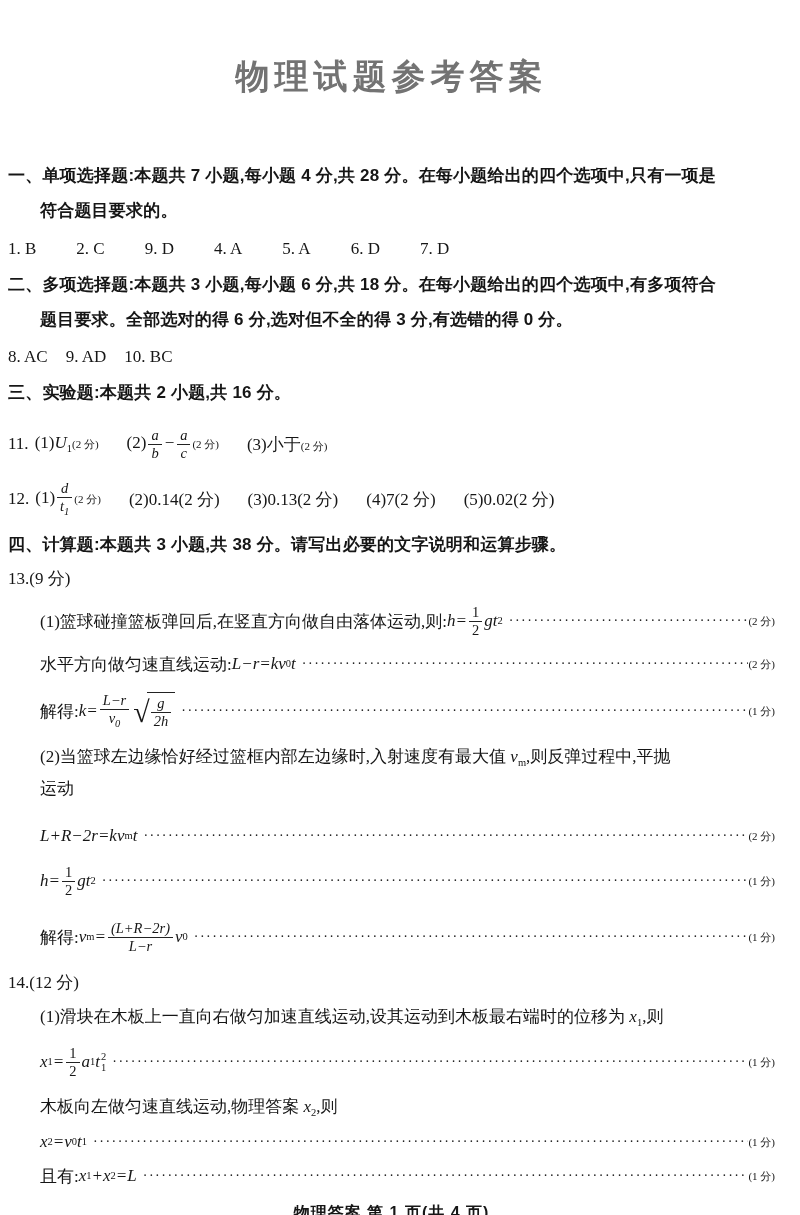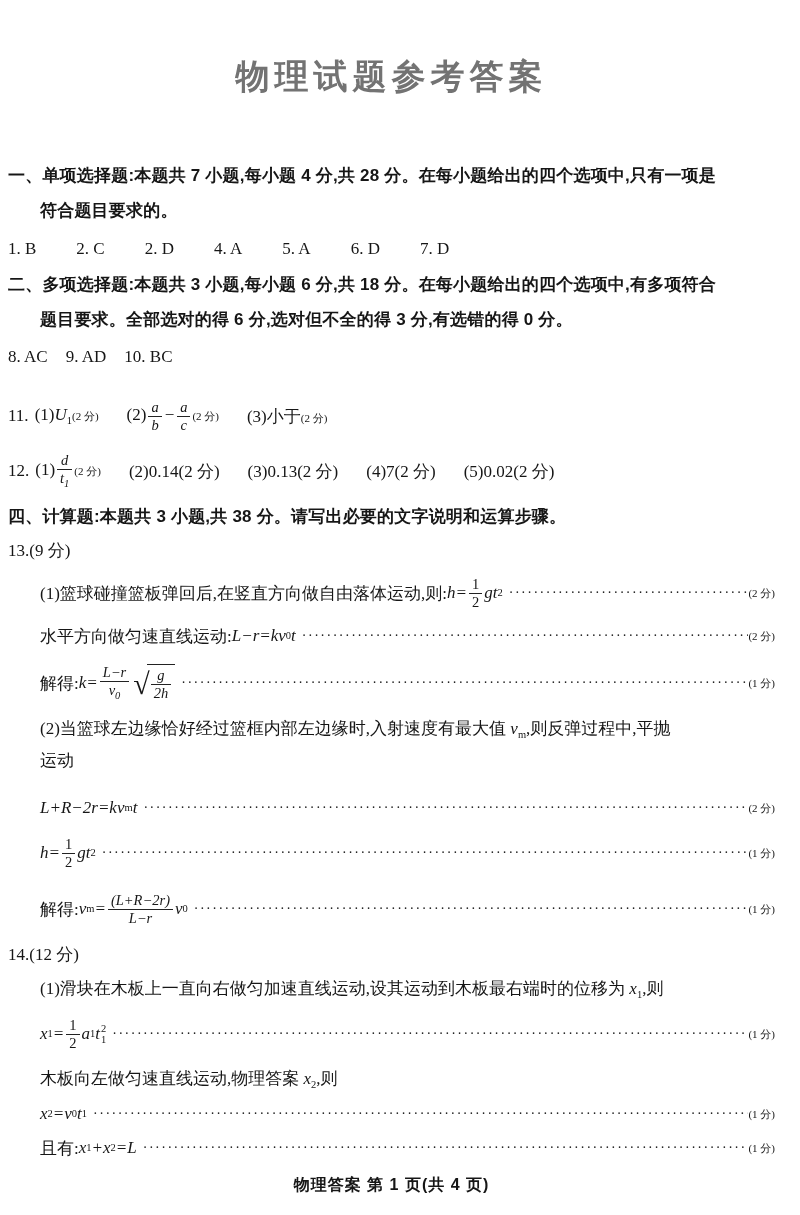--- a/index.html
+++ b/index.html
@@ -47,31 +47,32 @@
 </head>
 <body>
 
 <div class="page">
 
   <h1 class="title">物理试题参考答案</h1>
 
   <div class="row hd" style="margin-top:64px">一、单项选择题:本题共 7 小题,每小题 4 分,共 28 分。在每小题给出的四个选项中,只有一项是</div>
   <div class="row hd ind" style="margin-top:11px">符合题目要求的。</div>
   <div class="row a1" style="margin-top:14px">
-    <span>1. B</span><span>2. C</span><span>2. D</span><span>4. A</span><span>5. A</span><span>6. D</span><span>7. D</span>
+    <span>1. B</span><span>2. C</span><span>9. D</span><span>4. A</span><span>5. A</span><span>6. D</span><span>7. D</span>
   </div>
 
   <div class="row hd" style="margin-top:12px">二、多项选择题:本题共 3 小题,每小题 6 分,共 18 分。在每小题给出的四个选项中,有多项符合</div>
   <div class="row hd ind" style="margin-top:11px">题目要求。全部选对的得 6 分,选对但不全的得 3 分,有选错的得 0 分。</div>
   <div class="row a2" style="margin-top:13px">
     <span>8. AC</span><span>9. AD</span><span>10. BC</span>
   </div>
 
-
-  <div class="flexrow qparts" style="margin-top:24px;height:46px">
+  <div class="row hd" style="margin-top:12px">三、实验题:本题共 2 小题,共 16 分。</div>
+
+  <div class="flexrow qparts" style="margin-top:16px;height:46px">
     <span class="qno">11.</span>
     <span class="part"><span>(1)</span><span class="m">U</span><sub>1</sub><span class="score">(2 分)</span></span>
     <span class="part"><span>(2)</span><span class="frac it"><span class="num">a</span><span class="den">b</span></span><span class="m">−</span><span class="frac it"><span class="num">a</span><span class="den">c</span></span><span class="score">(2 分)</span></span>
     <span class="part"><span>(3)</span><span>小于</span><span class="score">(2 分)</span></span>
   </div>
 
   <div class="flexrow qparts" style="margin-top:8px;height:48px">
     <span class="qno">12.</span>
     <span class="part"><span>(1)</span><span class="frac it"><span class="num">d</span><span class="den"><span>t</span><sub>1</sub></span></span><span class="score">(2 分)</span></span>
     <span class="part">(2)0.14(2 分)</span>

